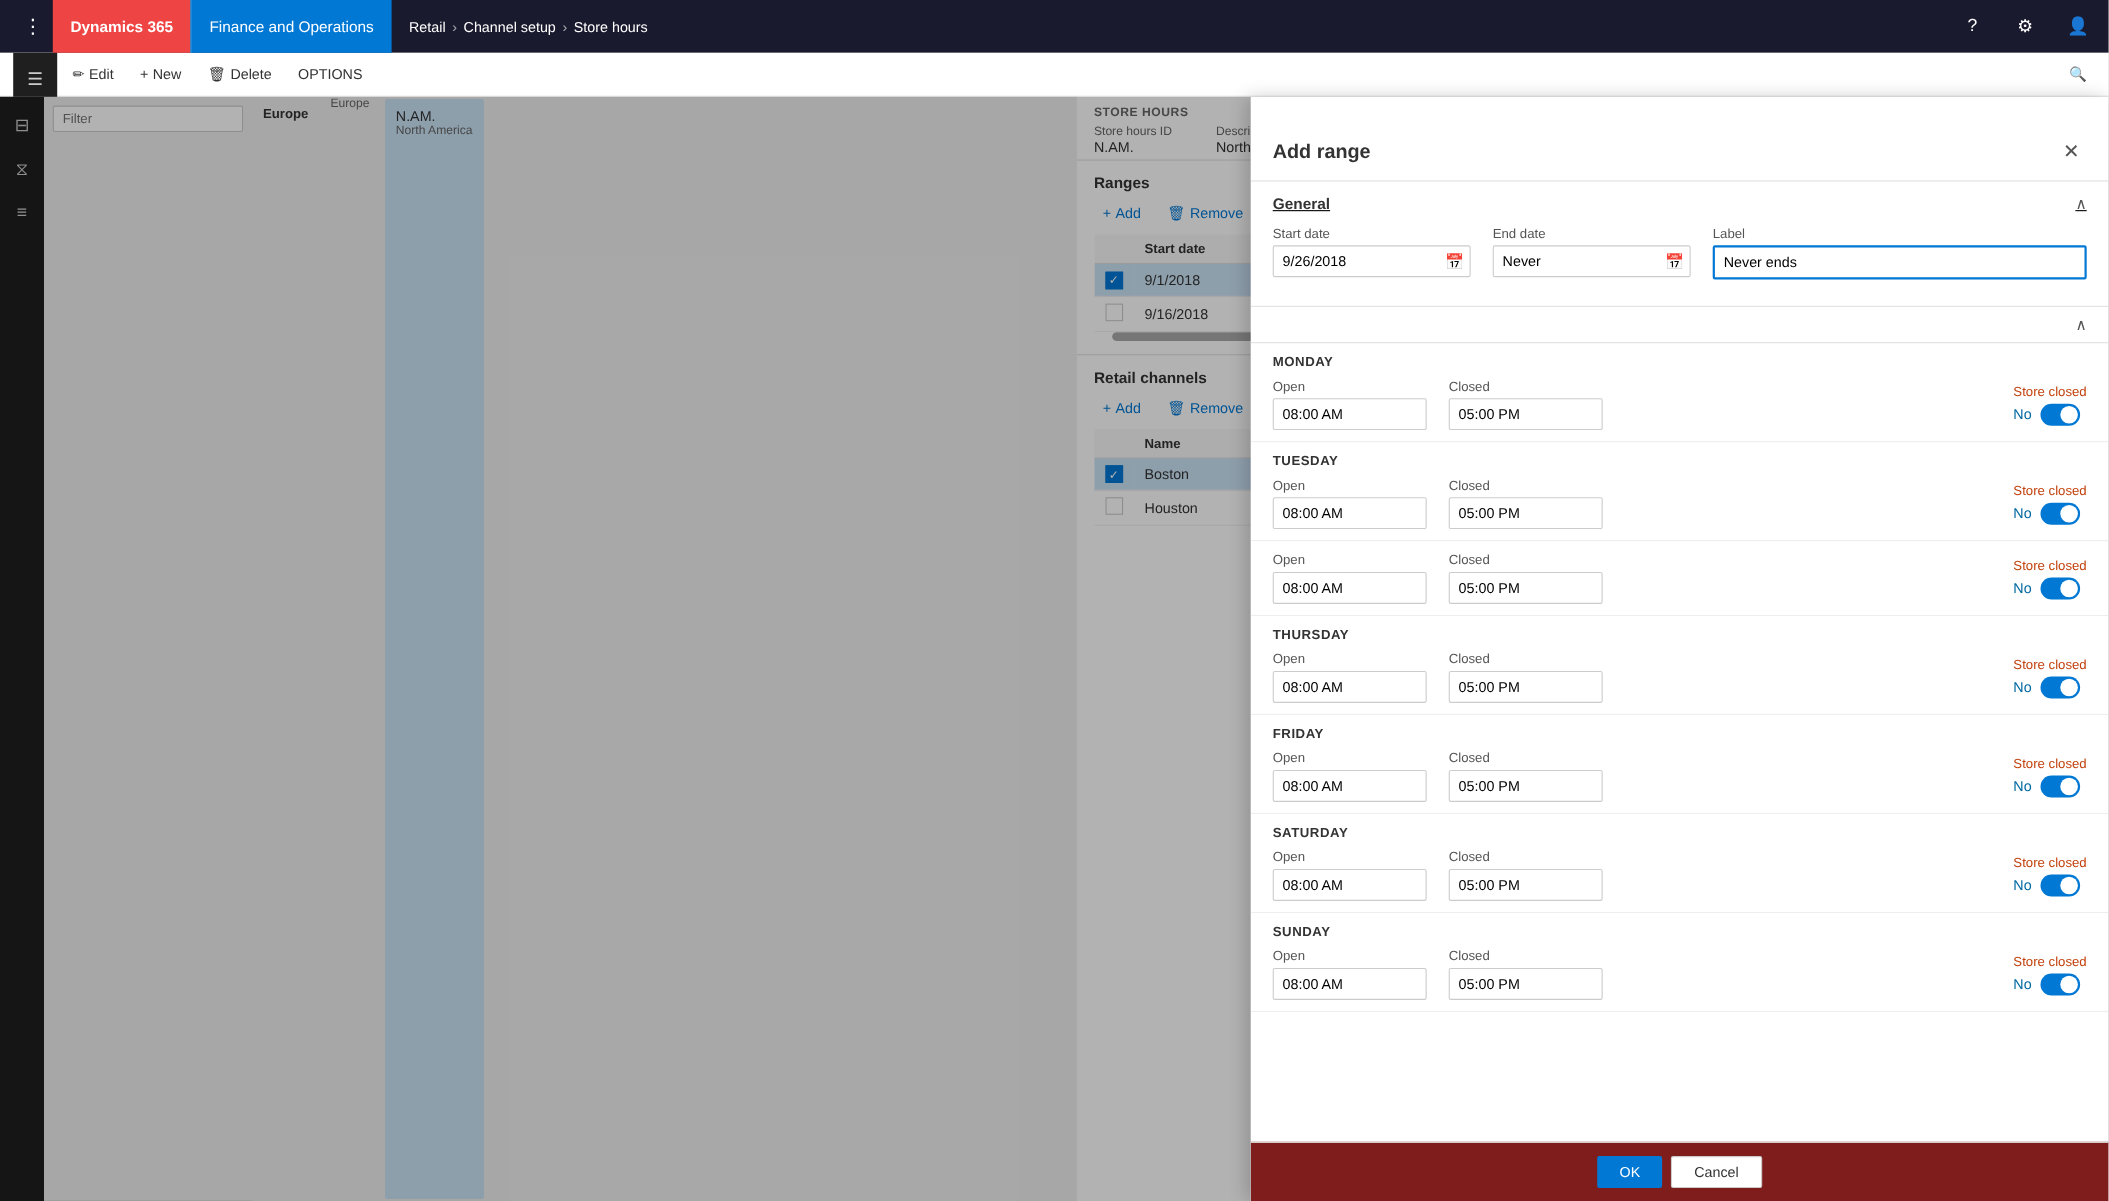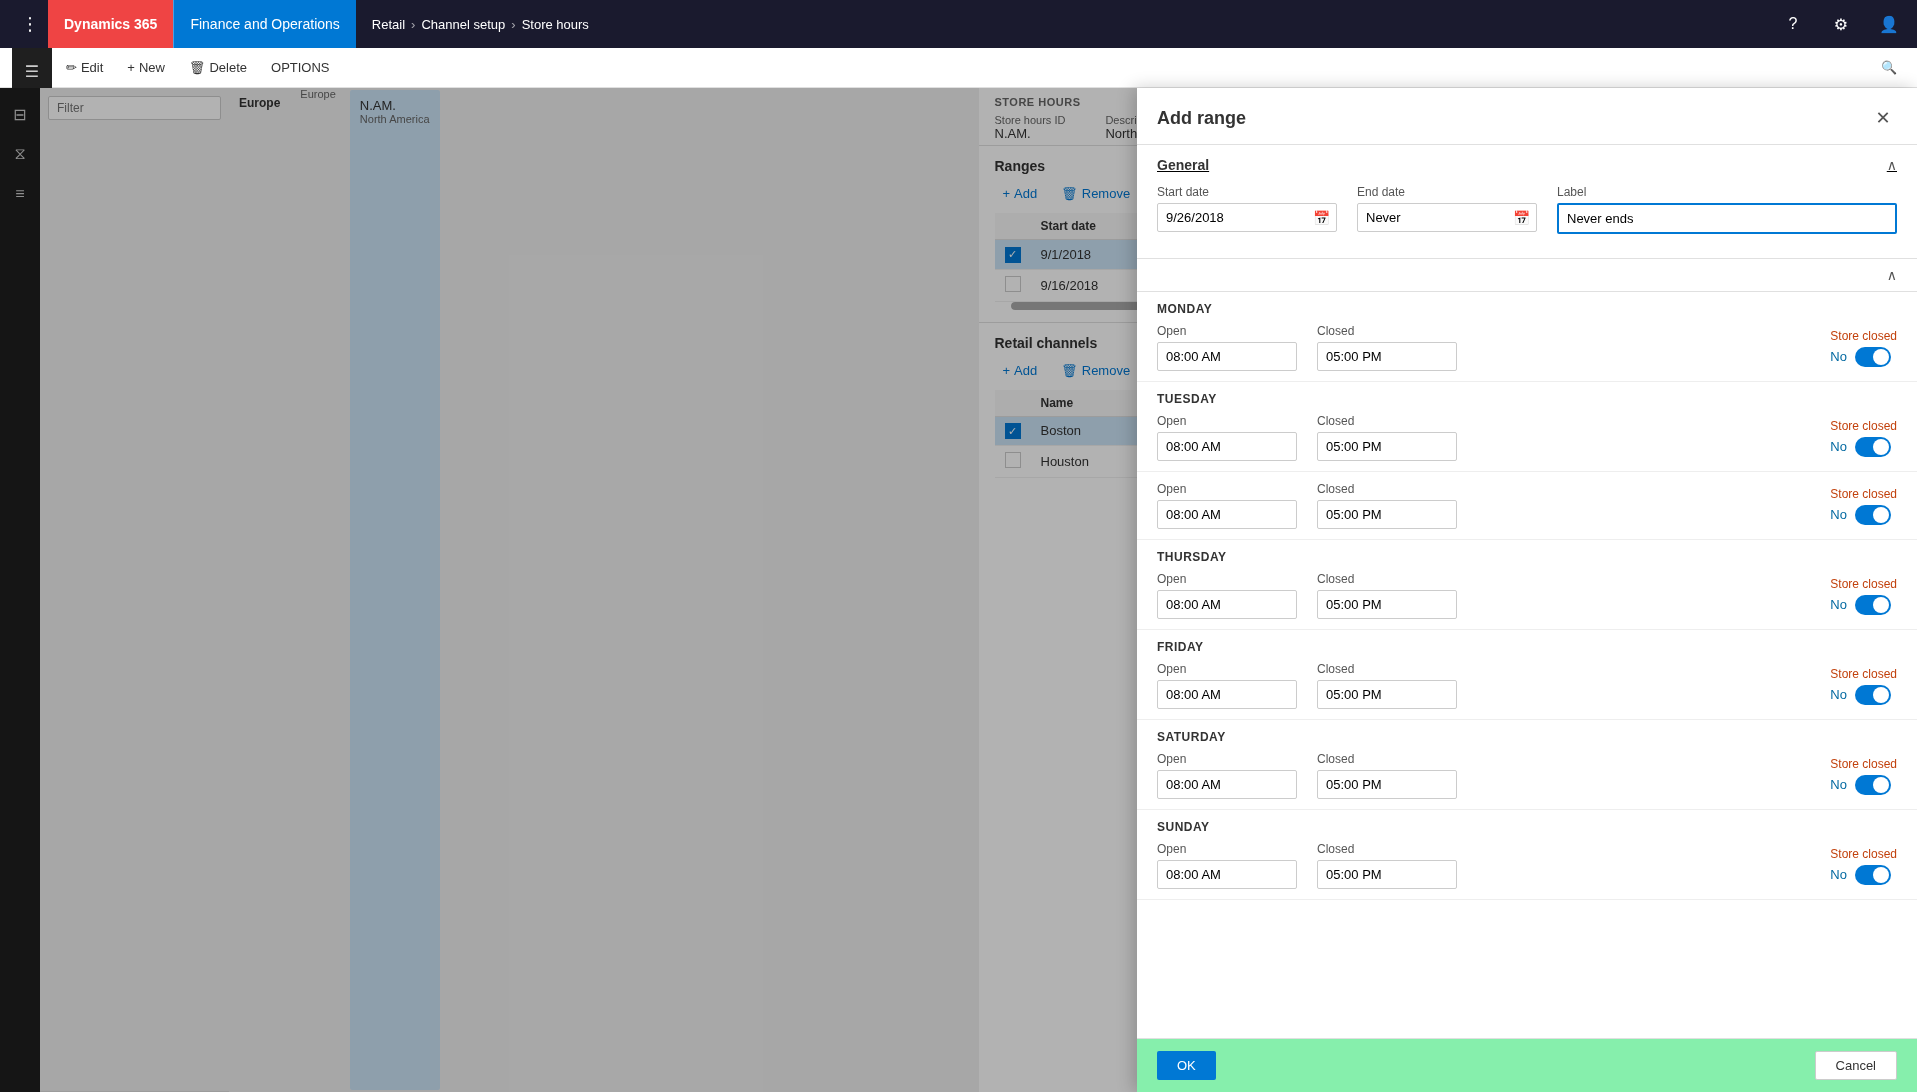--- a/index.html
+++ b/index.html
@@ -160,20 +160,21 @@
       display: flex;
       flex-direction: column;
       box-shadow: -4px 0 16px rgba(0,0,0,0.2);
       overflow-y: auto;
     }
     .panel-header {
       padding: 16px 20px 12px 20px;
       border-bottom: 1px solid #e0e0e0;
       display: flex; align-items: center; justify-content: space-between;
       flex-shrink: 0;
+      margin-top: 20px;
     }
     .panel-title { font-size: 18px; font-weight: 600; color: #333; }
     .panel-close { cursor: pointer; color: #555; font-size: 18px; width:28px;height:28px;display:flex;align-items:center;justify-content:center; }
 
     .panel-section { padding: 12px 20px; border-bottom: 1px solid #e0e0e0; }
     .panel-section-header {
       display: flex; align-items: center; justify-content: space-between;
       margin-bottom: 12px;
       text-decoration: underline;
     }
@@ -227,23 +228,23 @@
       width: 16px; height: 16px;
       background: white;
       border-radius: 50%;
     }
 
     
     .panel-footer {
       margin-top: auto;
       padding: 12px 20px;
       border-top: 1px solid #e0e0e0;
-      display: flex; justify-content: space-between; gap: 8px;
+      display: flex; justify-content: center; gap: 8px;
       flex-shrink: 0;
-      background: #86efac;
+      background: #7f1d1d;
       position: sticky;
       bottom: 0;
     }
     .btn-ok {
       background: #0078d4; color: white; border: none;
       padding: 6px 20px; font-size: 13px; cursor: pointer; border-radius: 2px;
     }
     .btn-cancel {
       background: white; color: #333; border: 1px solid #ccc;
       padding: 6px 20px; font-size: 13px; cursor: pointer; border-radius: 2px;

